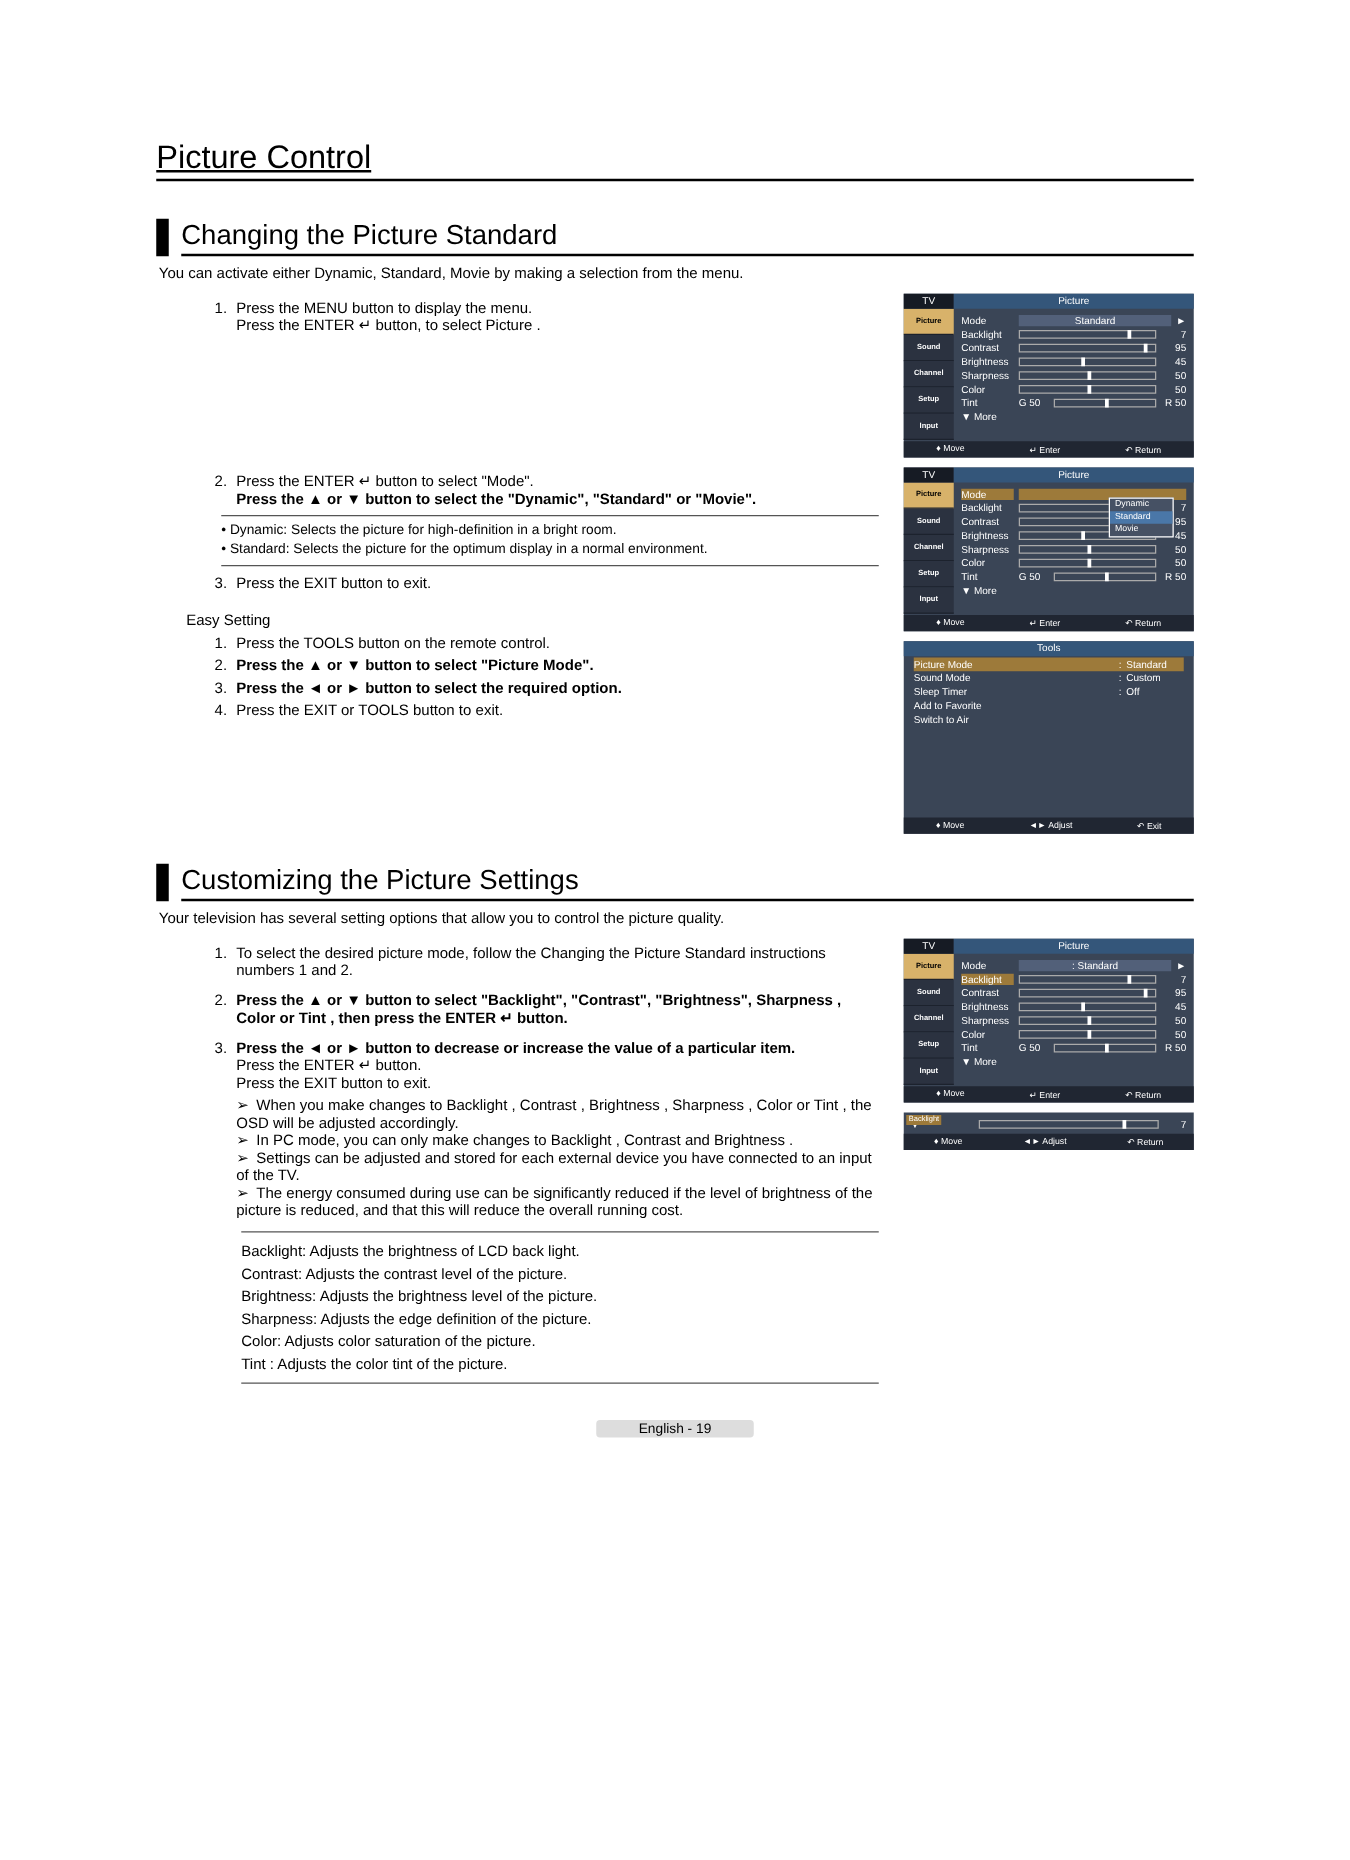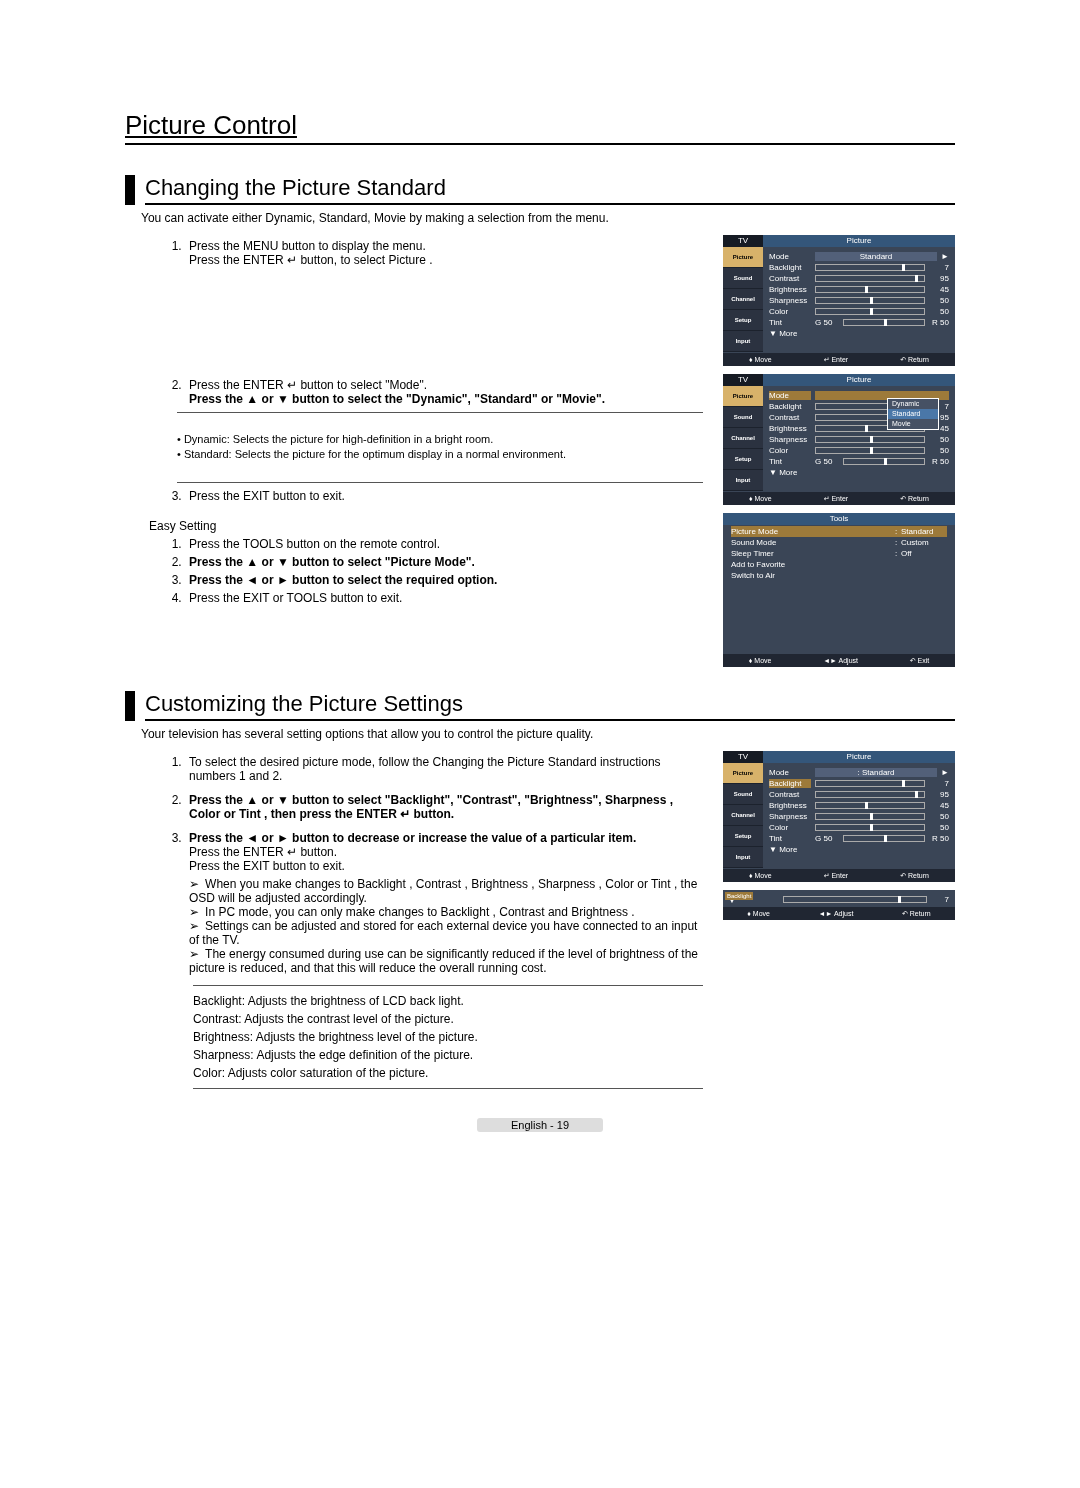--- a/index.html
+++ b/index.html
@@ -37,21 +37,21 @@
     font-size: 22px;
     font-weight: normal;
     border-bottom: 2px solid #000;
     flex: 1;
     padding-bottom: 2px;
     display: flex;
     align-items: flex-end;
   }
   .intro {
     font-size: 12px;
-    margin: 4px 0 10px 16px;
+    margin: 4px 0 10px 2px;
   }
   .cols {
     display: flex;
     gap: 20px;
   }
   .left {
     flex: 1;
     font-size: 12px;
     margin-left: 24px;
   }
@@ -69,21 +69,21 @@
     margin-bottom: 4px;
     padding-left: 4px;
   }
   .easyhdr {
     font-size: 12px;
     margin: 16px 0 2px 0;
   }
   .modes {
     border-top: 1px solid #555;
     border-bottom: 1px solid #555;
-    padding: 19px 0;
+    padding: 4px 0;
     margin: 6px 0 6px 28px;
     font-size: 11px;
     line-height: 1.4;
   }
   .notes {
     margin: 0;
     padding-left: 40px;
     list-style: none;
     font-size: 12px;
   }
@@ -493,20 +493,21 @@
         <li><span>In PC mode, you can only make changes to  Backlight ,  Contrast  and  Brightness .</span></li>
         <li><span>Settings can be adjusted and stored for each external device you have connected to an input of the TV.</span></li>
         <li><span>The energy consumed during use can be significantly reduced if the level of brightness of the picture is reduced, and that this will reduce the overall running cost.</span></li>
       </ul>
       <div class="defs">
         <div>Backlight: Adjusts the brightness of LCD back light.</div>
         <div>Contrast: Adjusts the contrast level of the picture.</div>
         <div>Brightness: Adjusts the brightness level of the picture.</div>
         <div>Sharpness: Adjusts the edge definition of the picture.</div>
         <div>Color: Adjusts color saturation of the picture.</div>
+        <div>Tint : Adjusts the color tint of the picture.</div>
       </div>
     </div>
     <div class="right">
 
       <div class="osd">
         <div class="osd-hdr">
           <div class="tv">TV</div>
           <div class="title">Picture</div>
         </div>
         <div class="osd-tabs">

